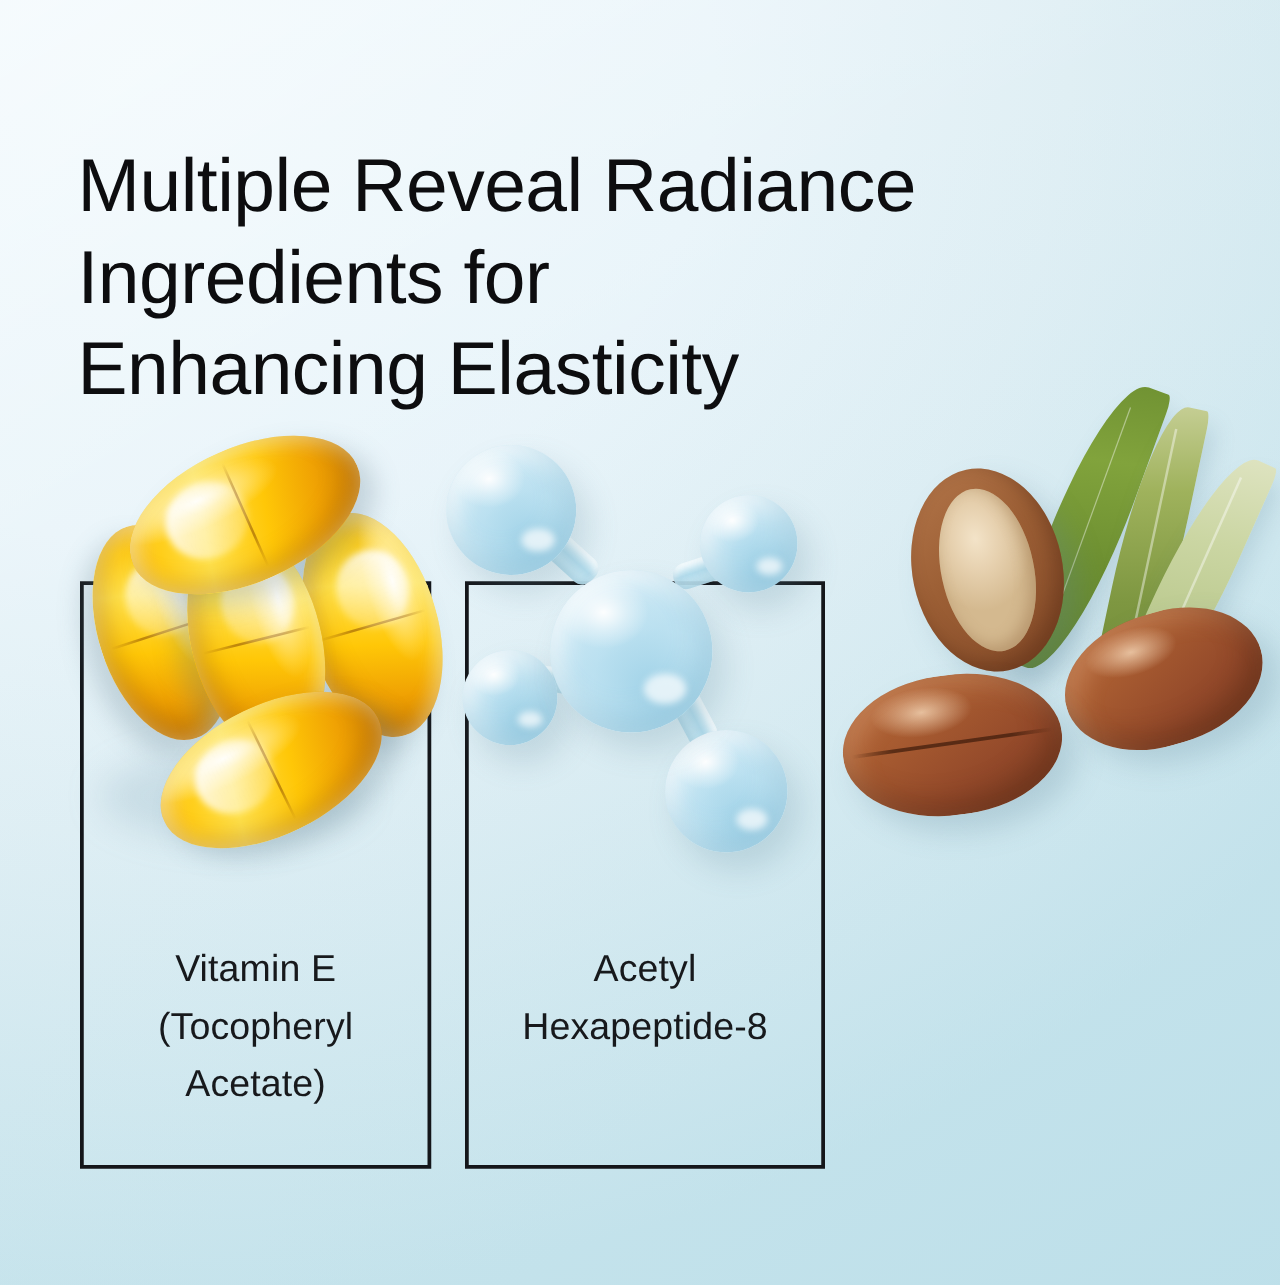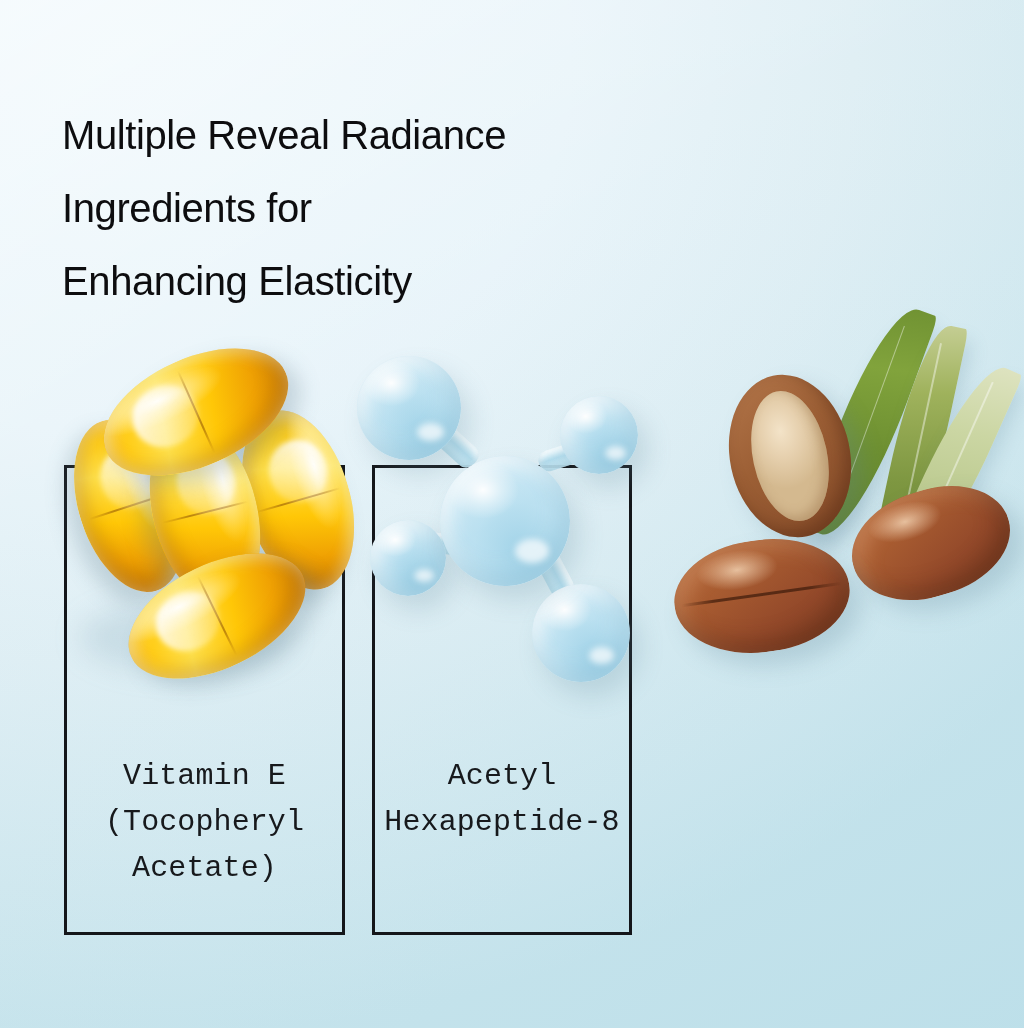--- a/index.html
+++ b/index.html
@@ -28,51 +28,50 @@
     pointer-events: none;
   }
 
   
   .headline {
     position: absolute;
     left: 62px;
     top: 72px;
     width: 880px;
     color: #0d0d0f;
-    font-size: 40px;
+    font-size: 60px;
     line-height: 73px;
     letter-spacing: -0.4px;
     font-weight: 400;
     white-space: pre-line;
   }
 
   
   .panel {
     position: absolute;
     top: 465px;
     height: 470px;
     border: 3px solid #14161a;
     box-sizing: border-box;
   }
   #panel-0 { left: 64px;  width: 281px; }
-  #panel-1 { left: 372px; width: 260px; }
+  #panel-1 { left: 372px; width: 288px; }
   #panel-2 { left: 682px; width: 281px; }
 
   .panel-caption {
     position: absolute;
     left: 0;
     right: 0;
     top: 285px;
     text-align: center;
     font-size: 30px;
     line-height: 46px;
     color: #17191c;
     white-space: pre-line;
     letter-spacing: 0.1px;
-    font-family: Liberation Mono, monospace;
   }
 
   
   .art {
     position: absolute;
     pointer-events: none;
   }
   #art-0 { left: 40px;  top: 352px; width: 330px; height: 345px; }
   #art-1 { left: 352px; top: 348px; width: 330px; height: 340px; }
   #art-2 { left: 664px; top: 282px; width: 350px; height: 400px; }

